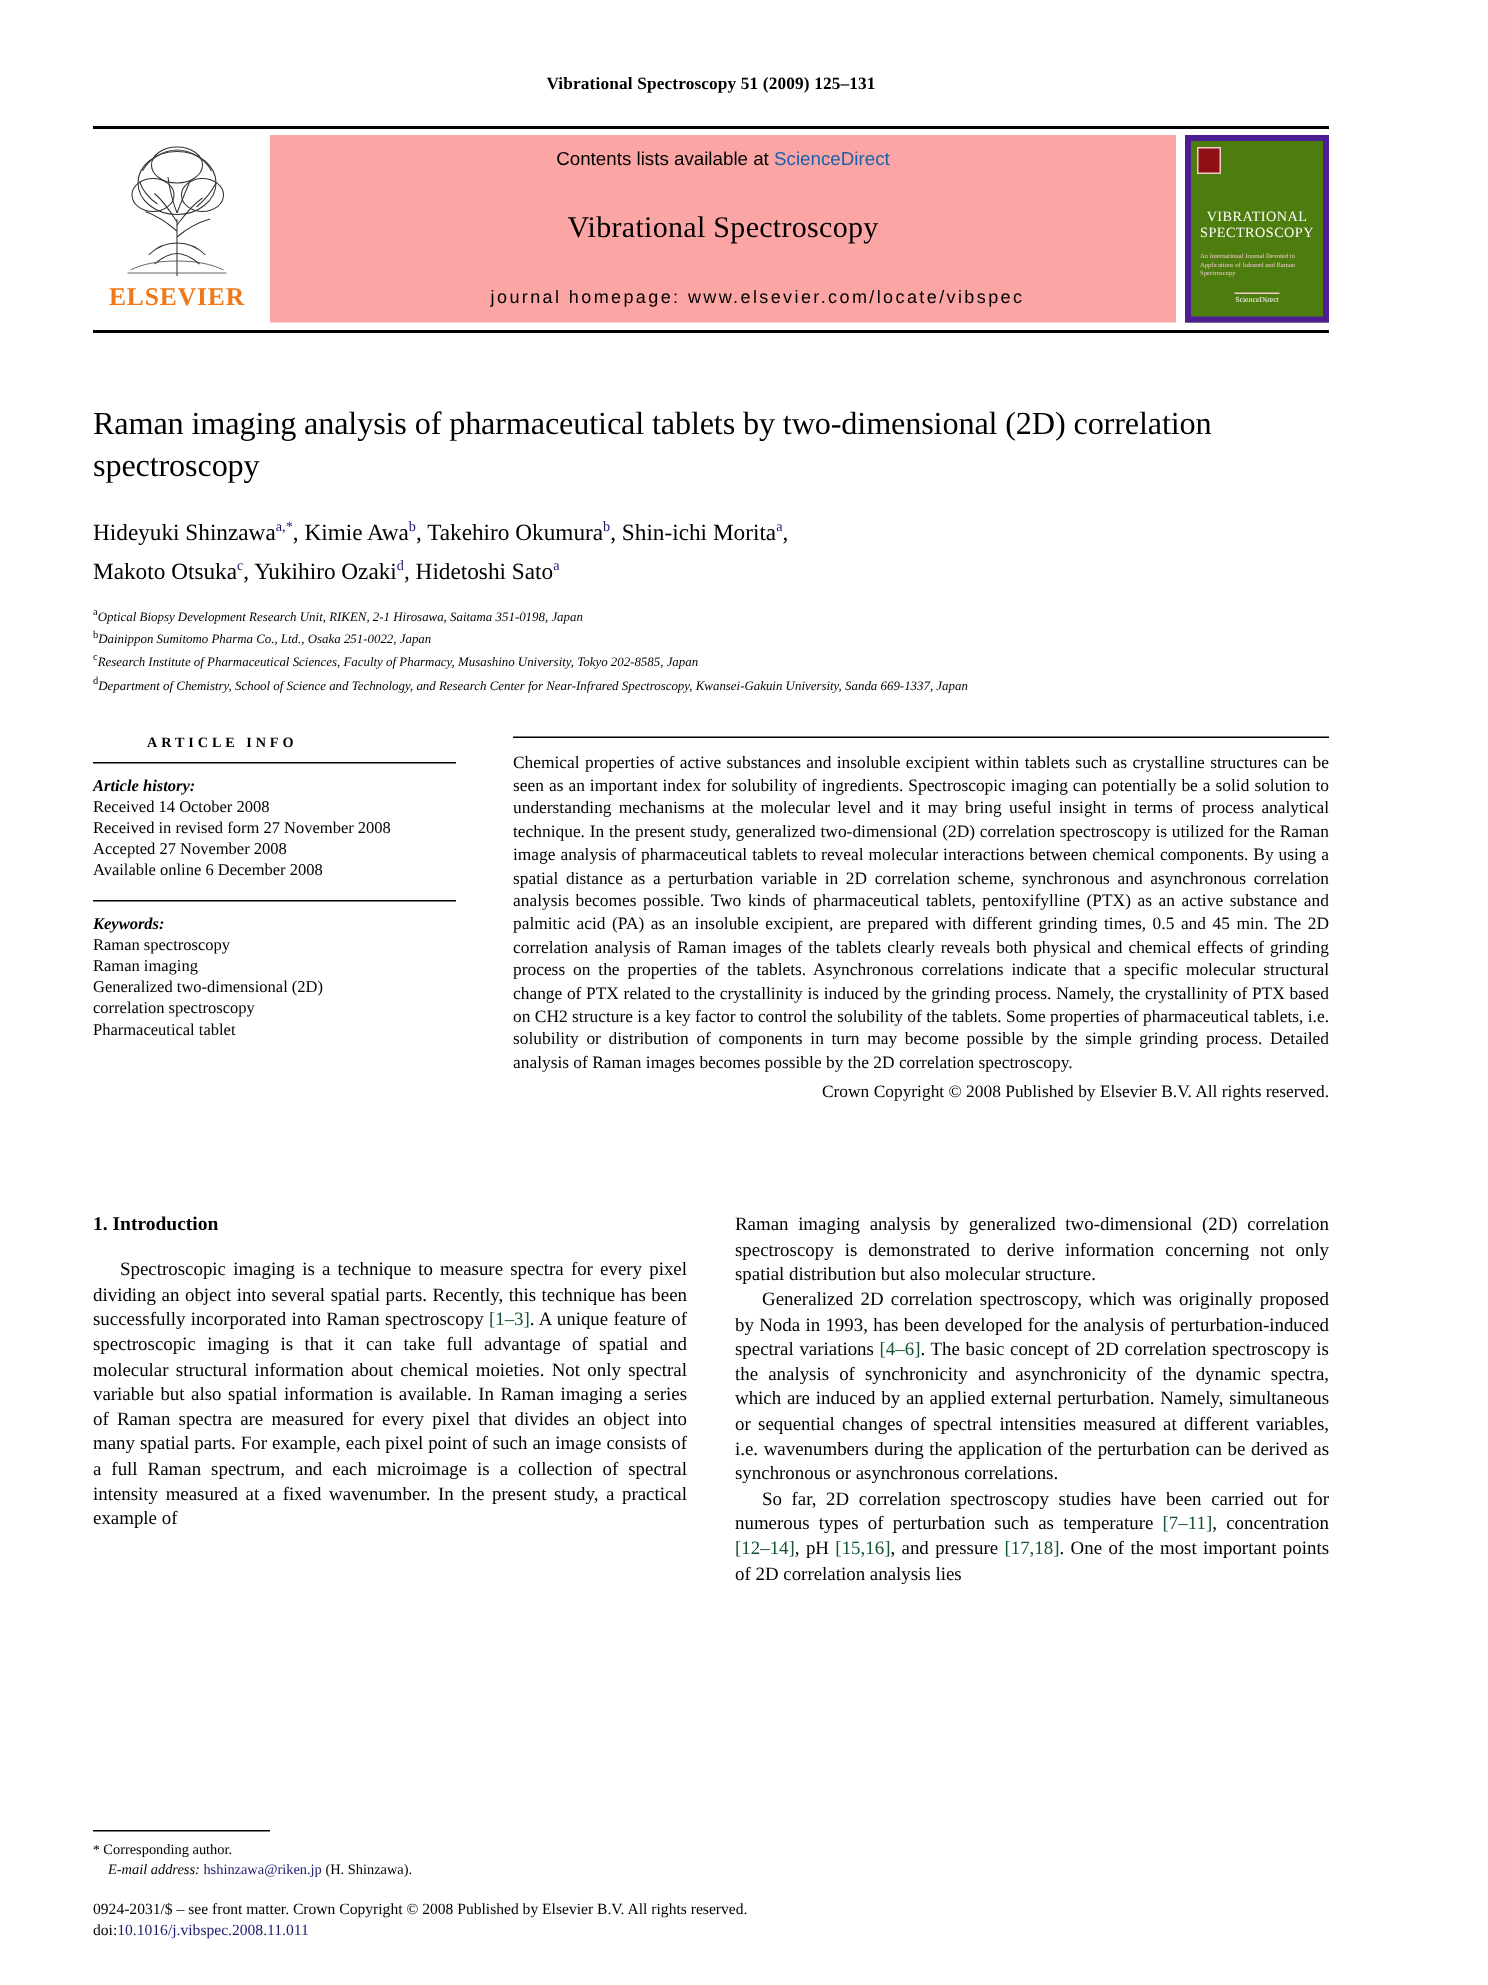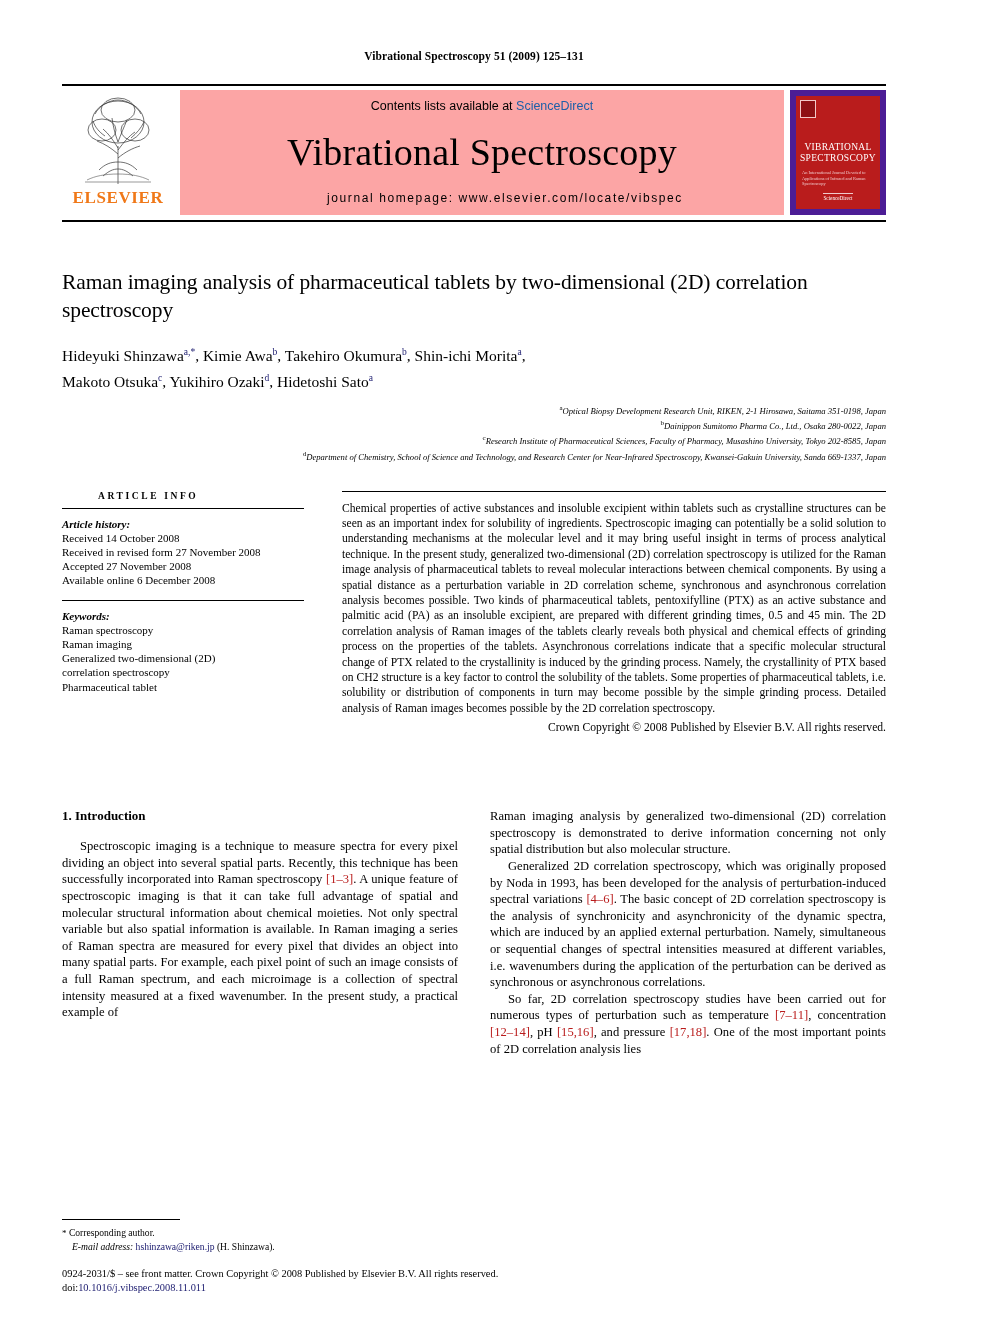--- a/index.html
+++ b/index.html
@@ -76,36 +76,36 @@
   .contents-line {
     font-size: 12.5px;
     font-family: "Liberation Sans", sans-serif;
   }
   .sciencedirect-link {
     color: #1d5fa8;
     font-family: "Liberation Sans", sans-serif;
     font-size: 12.5px;
   }
   .journal-name {
-    font-size: 38px;
+    font-size: 20px;
     font-family: "Liberation Serif", serif;
     letter-spacing: .2px;
   }
   .homepage-line {
     font-size: 12px;
     font-family: "Liberation Sans", sans-serif;
     letter-spacing: 1.6px;
     padding-left: 46px;
   }
   .cover-thumb {
     flex: 0 0 96px;
     width: 96px;
     margin: 4px 0 5px 0;
-    background: #b91c1c;
-    border: 6px solid #4c1d95;
+    background: #4d7c0f;
+    border: 4px solid #4c1d95;
     position: relative;
     overflow: hidden;
     box-sizing: border-box;
   }
   .cover-elsevier-mark {
     position: absolute; top: 4px; left: 4px;
     width: 14px; height: 16px;
     background: #8f1014;
     border: 1px solid #f3c8c8;
   }
@@ -154,21 +154,20 @@
     margin-top: 17px;
     font-size: 15.5px;
     line-height: 22px;
   }
   .authors sup { font-size: 9.5px; color:#1a1a6e; }
   .affiliations { margin-top: 9px; }
   .affiliation {
     font-size: 8.6px;
     font-style: italic;
     line-height: 12.2px;
-    text-align: right;
   }
   .affiliation sup { font-style: normal; font-size: 7px; }
 
   
   .info-abstract {
     margin-top: 28px;
     display: flex;
     gap: 38px;
   }
   .col-info { flex: 0 0 242px; }
@@ -212,21 +211,21 @@
   }
   .para {
     font-size: 12.6px;
     line-height: 16.6px;
     text-align: justify;
     text-indent: 18px;
     margin: 0;
     hyphens: auto;
   }
   .para + .para { margin-top: 0; }
-  .cite { color: #b91c1c; }
+  .cite { color: #14532d; }
 
   
   .footnote-area {
     position: absolute;
     left: 62px;
     bottom: 70px;
     width: 400px;
   }
   .footnote-rule {
     width: 118px;
@@ -322,21 +321,21 @@
       </div>
       <div>
         <span>Makoto Otsuka</span><sup>c</sup>,
         <span>Yukihiro Ozaki</span><sup>d</sup>,
         <span>Hidetoshi Sato</span><sup>a</sup>
       </div>
     </div>
 
     <div class="affiliations">
       <div class="affiliation"><sup>a</sup><span>Optical Biopsy Development Research Unit, RIKEN, 2-1 Hirosawa, Saitama 351-0198, Japan</span></div>
-      <div class="affiliation"><sup>b</sup><span>Dainippon Sumitomo Pharma Co., Ltd., Osaka 280-0022, Japan</span></div>
+      <div class="affiliation"><sup>b</sup><span>Dainippon Sumitomo Pharma Co., Ltd., Osaka 251-0022, Japan</span></div>
       <div class="affiliation"><sup>c</sup><span>Research Institute of Pharmaceutical Sciences, Faculty of Pharmacy, Musashino University, Tokyo 202-8585, Japan</span></div>
       <div class="affiliation"><sup>d</sup><span>Department of Chemistry, School of Science and Technology, and Research Center for Near-Infrared Spectroscopy, Kwansei-Gakuin University, Sanda 669-1337, Japan</span></div>
     </div>
   </div>
 
   <div class="info-abstract">
 
     <div class="col-info">
       <div class="sec-label">ARTICLE INFO</div>
       <div class="rule"></div>

